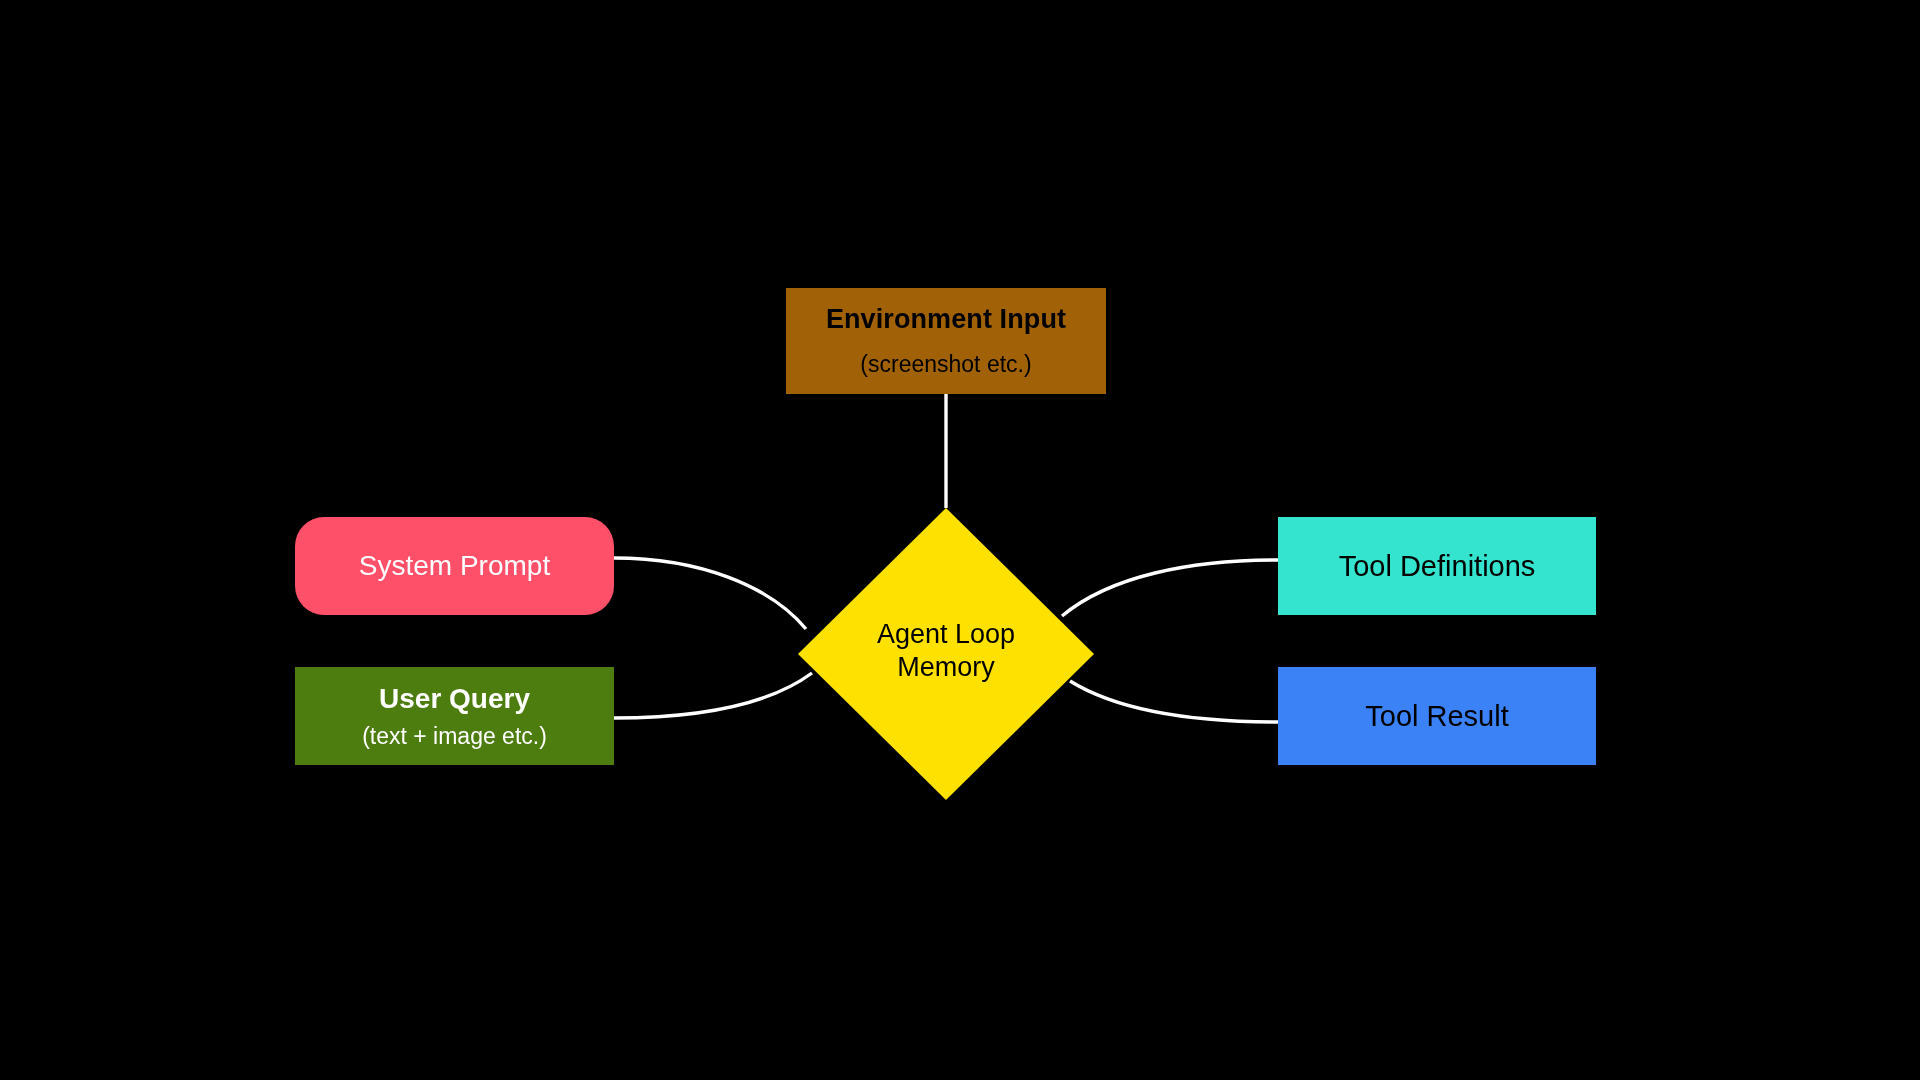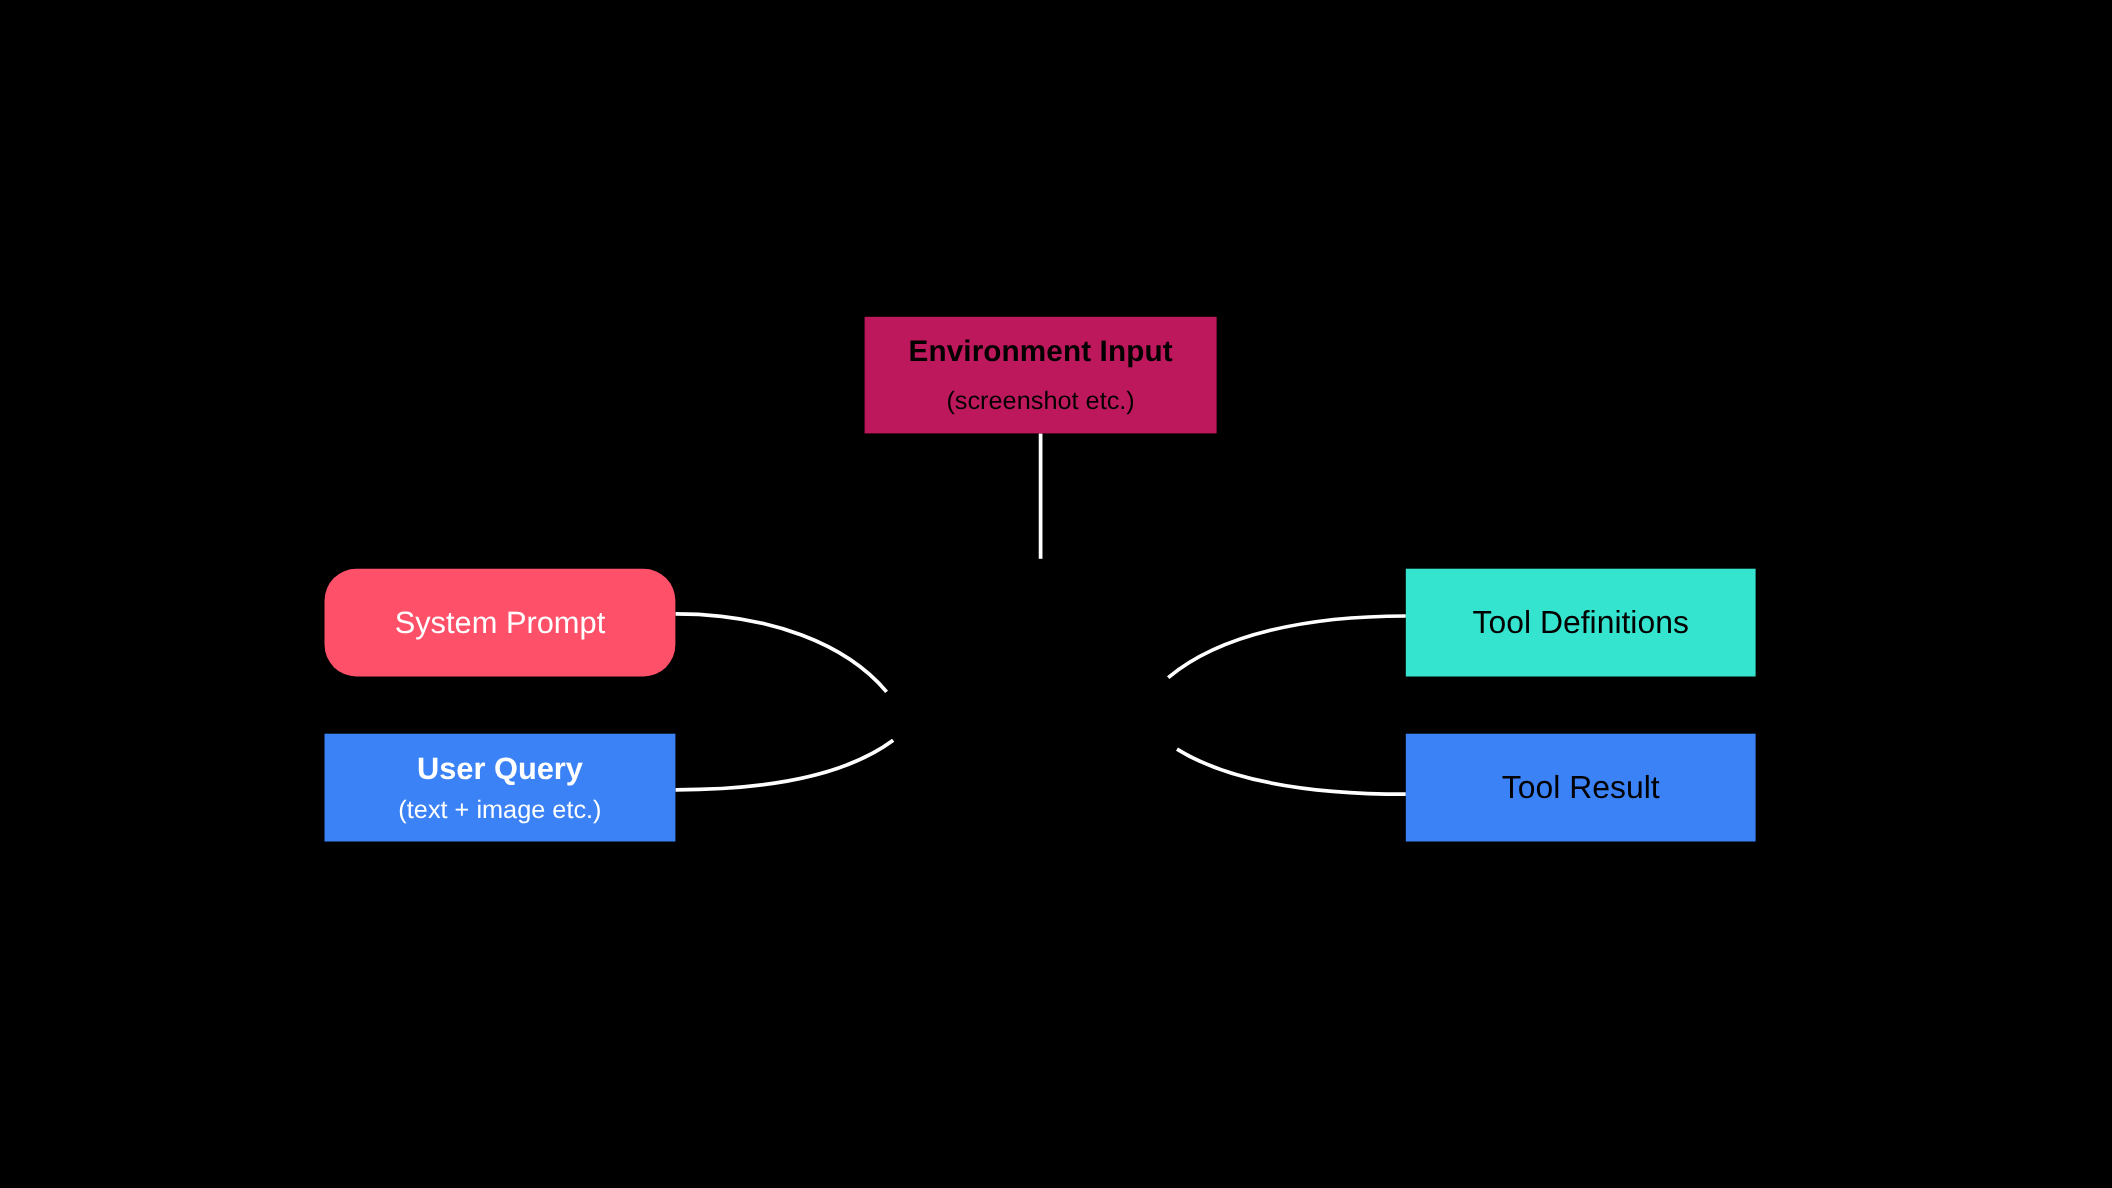--- a/index.html
+++ b/index.html
@@ -177,34 +177,41 @@
       <path d="M 614,558 C 700,558 770,586 806,629"></path>
 
       <path d="M 614,718 C 700,718 770,704 812,673"></path>
 
       <path d="M 1062,616 C 1110,576 1190,560 1278,560"></path>
 
       <path d="M 1070,681 C 1120,712 1196,722 1278,722"></path>
     </g>
   </svg>
 
-  <div class="node rect-node" id="node-environment-input" style="background: #be185d; color: rgb(0, 0, 0); text-align: center;">
+  <div class="node rect-node" id="node-environment-input" style="background: #a16207; color: rgb(0, 0, 0); text-align: center;">
     <span class="node-title">Environment Input</span>
     <span class="node-sub">(screenshot etc.)</span>
   </div>
 
   <div class="node rect-node" id="node-system-prompt" style="background: rgb(255, 80, 105); color: rgb(255, 255, 255); border-radius: 29px;">
     <span class="node-title">System Prompt</span>
   </div>
 
-  <div class="node rect-node" id="node-user-query" style="background: #3b82f6; color: rgb(255, 255, 255);">
+  <div class="node rect-node" id="node-user-query" style="background: #4d7c0f; color: rgb(255, 255, 255);">
     <span class="node-title">User Query</span>
     <span class="node-sub">(text + image etc.)</span>
   </div>
 
+  <div class="node" id="node-agent-loop-memory" style="color: rgb(0, 0, 0);">
+    <div class="diamond-shape" style="background: rgb(255, 225, 0);"></div>
+    <div class="diamond-label">
+      <span class="node-title">Agent Loop</span>
+      <span class="node-sub">Memory</span>
+    </div>
+  </div>
 
   <div class="node rect-node" id="node-tool-definitions" style="background: rgb(52, 228, 206); color: rgb(0, 0, 0);">
     <span class="node-title">Tool Definitions</span>
   </div>
 
   <div class="node rect-node" id="node-tool-result" style="background: #3b82f6; color: rgb(0, 0, 0); align-items: center;">
     <span class="node-title">Tool Result</span>
   </div>
 
 </div>

